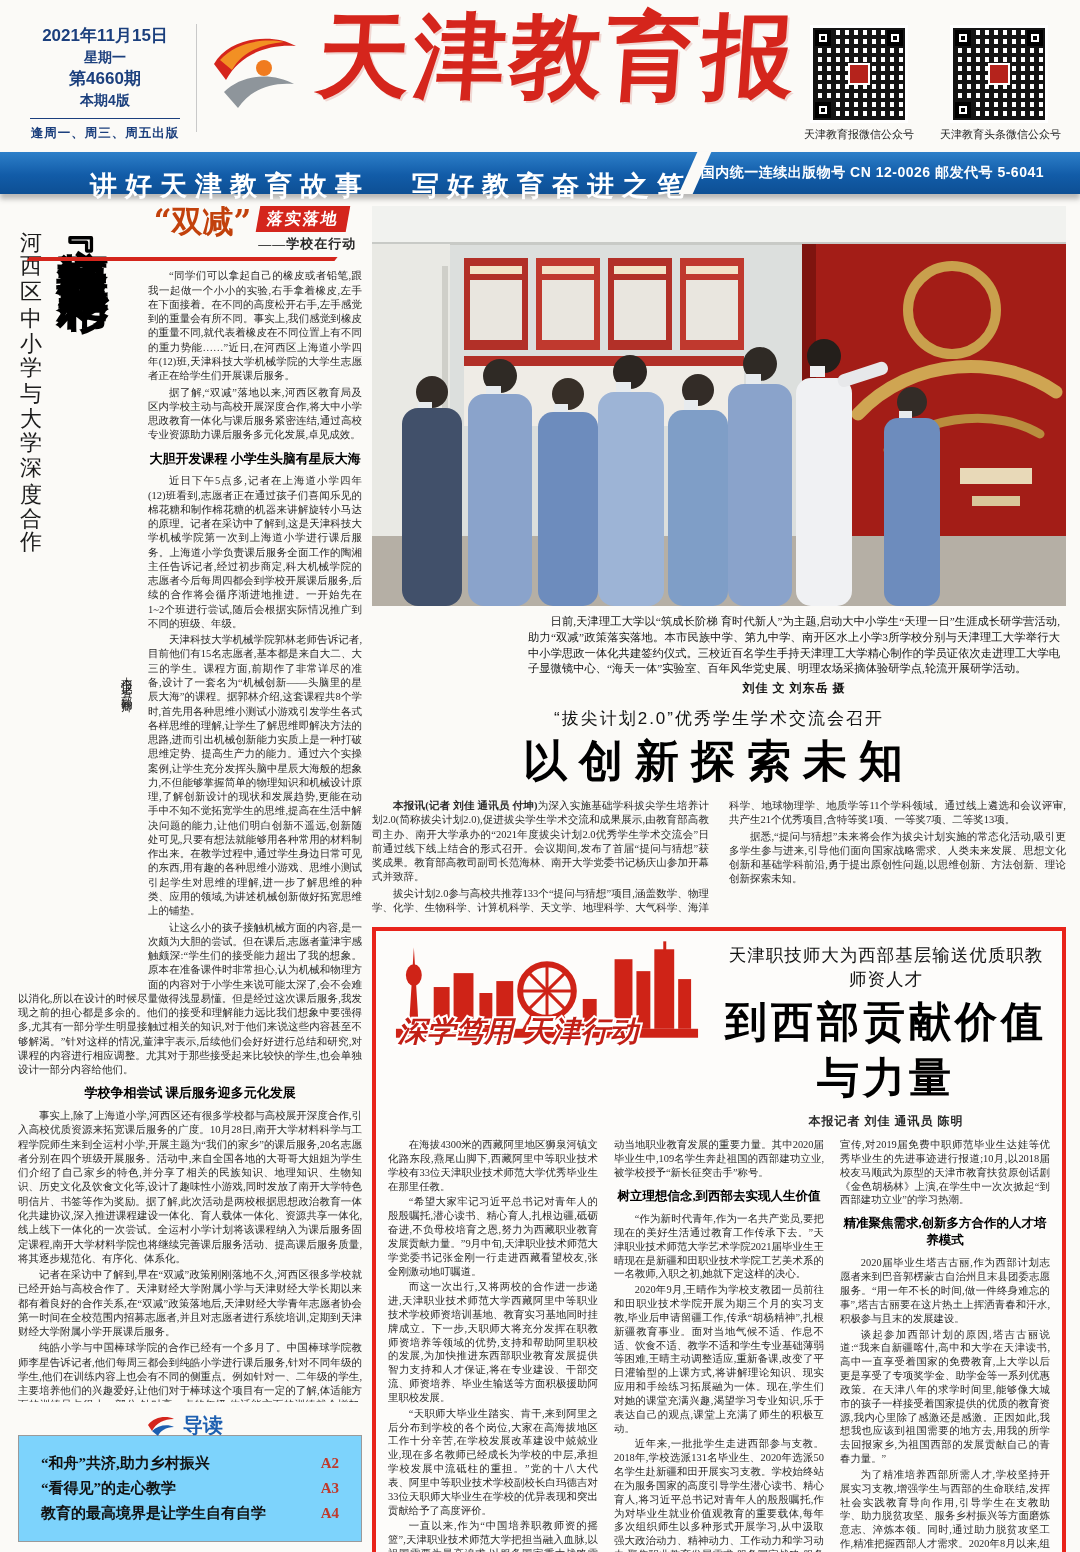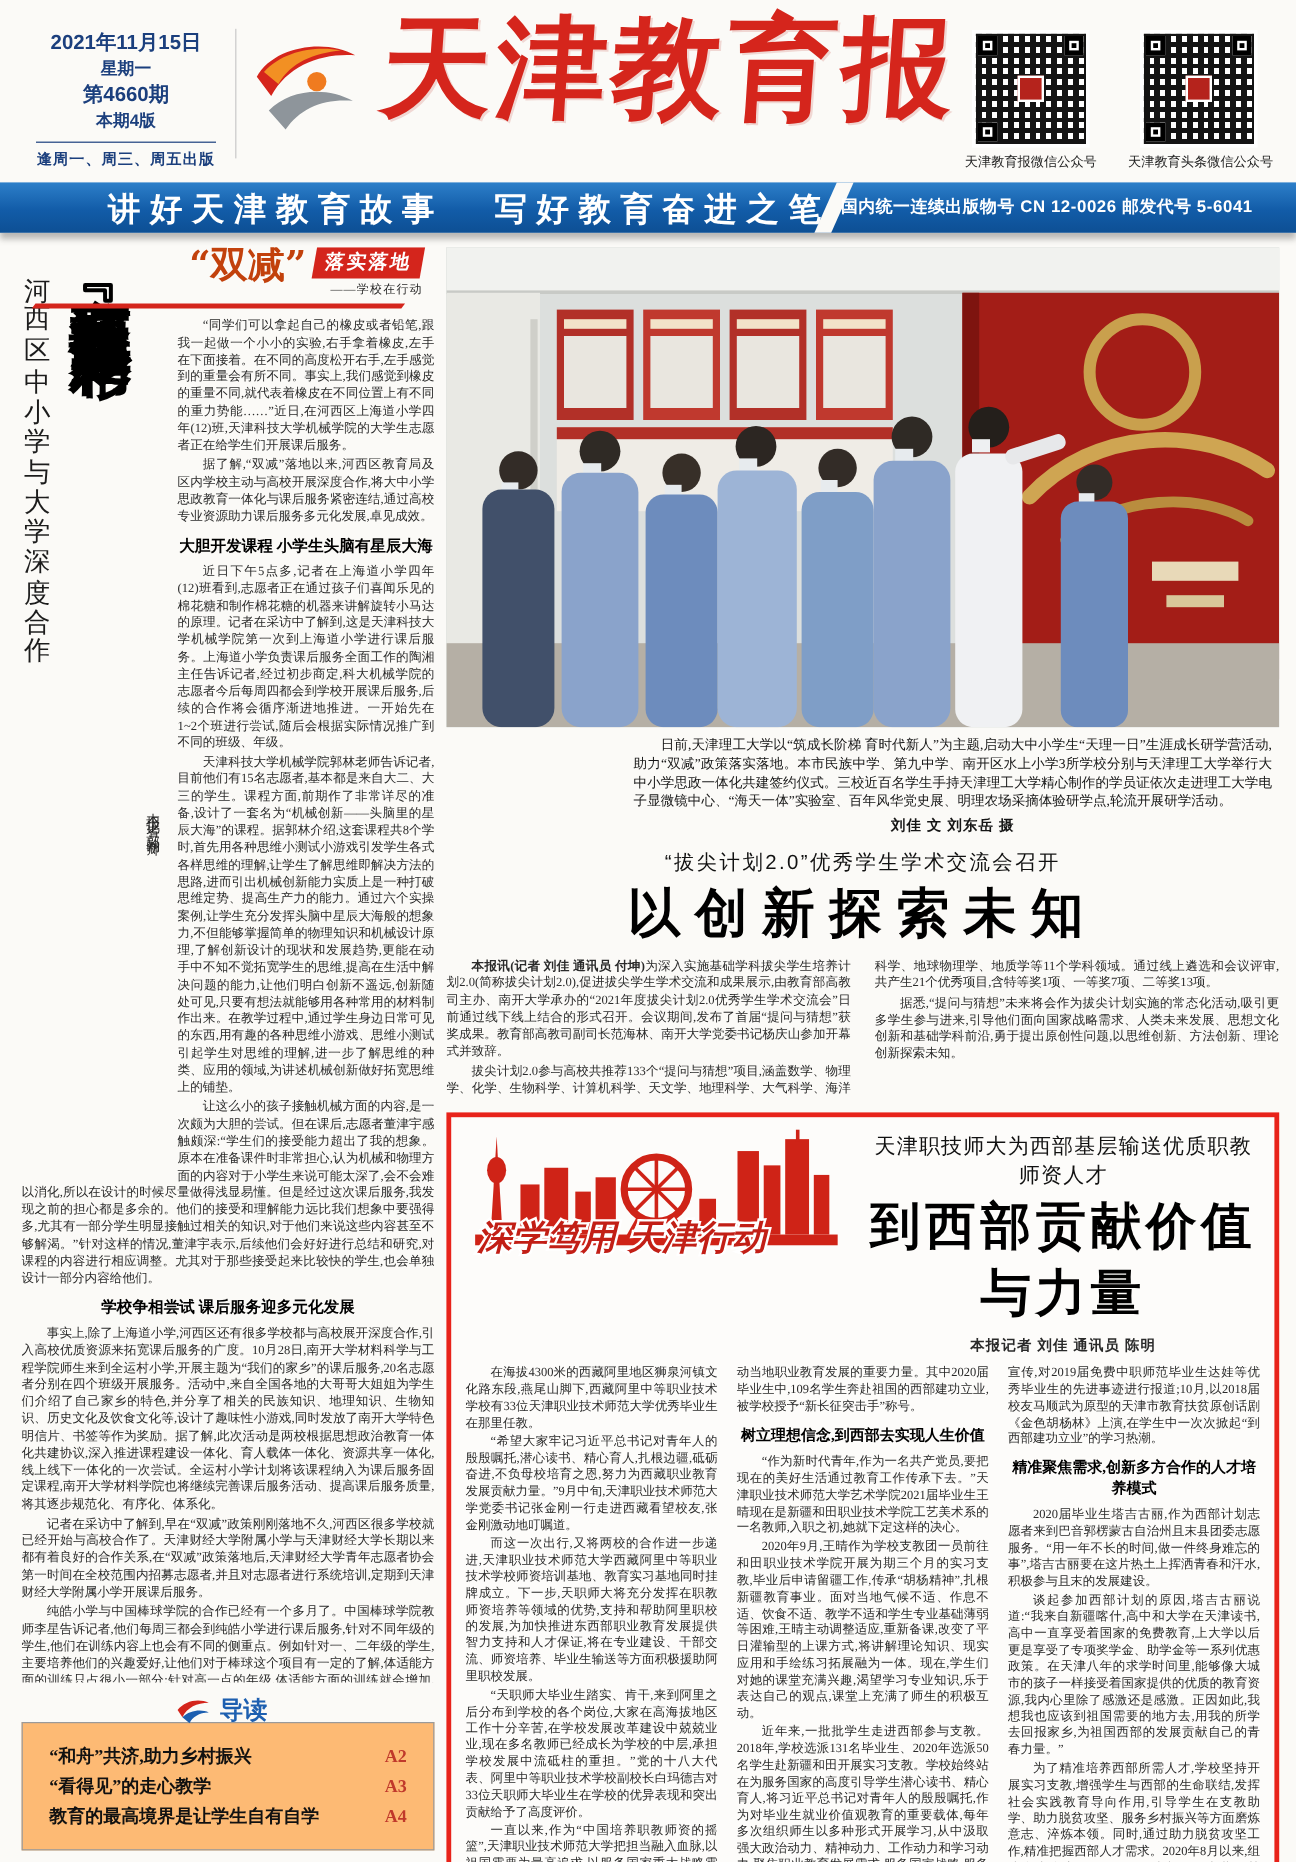--- a/index.html
+++ b/index.html
@@ -25,49 +25,49 @@
       repeating-linear-gradient(0deg,#141414 0 4px,#fff 4px 9px);outline:3px solid #fff;}
   .qr .f{position:absolute;width:16px;height:16px;border:4px solid #000;background:#fff;box-sizing:border-box;}
   .qr .f::after{content:"";position:absolute;left:2px;top:2px;width:4px;height:4px;background:#000;}
   .qr .f.tl{left:2px;top:2px}.qr .f.tr{right:2px;top:2px}.qr .f.bl{left:2px;bottom:2px}
   .qr .c{position:absolute;left:35px;top:35px;width:22px;height:22px;background:#b5231c;border:2px solid #fff;box-sizing:border-box;}
   .qr-label{font-size:11px;margin-top:7px;color:#222;font-family:Liberation Serif, serif;white-space:nowrap;}
   
   .banner{position:absolute;left:0;top:152px;width:1080px;height:42px;
           background:linear-gradient(180deg,#2d7fc9 0%,#125ca8 55%,#0d4f94 100%);
           box-shadow:0 5px 5px rgba(60,60,60,.35);}
-  .slogan{position:absolute;left:90px;top:4px;color:#fff;font-weight:900;font-size:27px;
+  .slogan{position:absolute;left:90px;top:16px;color:#fff;font-weight:900;font-size:27px;
           letter-spacing:8px;font-family:"Liberation Sans",sans-serif;white-space:nowrap;}
   .slogan .gap{display:inline-block;width:42px;}
   .notch{position:absolute;left:688px;top:0;width:14px;height:42px;background:#fbfaf7;transform:skewX(-24deg);}
   .issn{position:absolute;right:36px;top:12px;color:#fff;font-size:14px;font-weight:bold;
         font-family:"Liberation Sans",sans-serif;letter-spacing:.5px;white-space:nowrap;}
   
   .leftcol{position:absolute;left:18px;top:206px;width:344px;}
   .left-article{height:1196px;overflow:hidden;font-size:10.5px;line-height:1.36;text-align:justify;}
   .va{float:left;width:120px;height:772px;position:relative;margin-right:10px;}
   .va-kicker{position:absolute;left:-2px;top:8px;writing-mode:vertical-rl;font-size:22px;
              letter-spacing:25px;color:#1c1c1c;}
   .va-title{position:absolute;left:36px;top:0;writing-mode:vertical-rl;font-size:52px;line-height:1.12;
             font-weight:900;color:#000;font-family:"DejaVu Serif",serif;letter-spacing:3px;}
   .va-byline{position:absolute;left:100px;top:462px;writing-mode:vertical-rl;font-size:11.5px;
              letter-spacing:3px;color:#222;}
   .sjj-wrap{margin:0 0 8px;}
   .sjj{display:flex;justify-content:center;align-items:flex-start;gap:7px;}
   .sjj-big{font-size:31px;font-weight:900;color:#c2410c;font-family:"DejaVu Serif",serif;line-height:1;}
   .sjj-tag{display:inline-block;background:#d4251c;color:#fff;font-weight:800;font-size:16px;
            padding:2px 9px;transform:skewX(-10deg);font-family:"Liberation Sans",sans-serif;letter-spacing:2px;}
-  .sjj-sub{font-size:10px;font-weight:400;margin-top:3px;letter-spacing:1px;text-align:right;}
+  .sjj-sub{font-size:13px;font-weight:700;margin-top:3px;letter-spacing:1px;text-align:right;}
   .sjj-bar{height:4px;background:#d4251c;margin:5px 26px 0 10px;transform:skewX(-38deg);}
   .t-p{margin:0 0 2px;text-indent:2em;}
   .t-h{font-weight:900;text-align:center;font-size:13px;margin:7px 0;text-indent:0;color:#000;}
   
   .daodu-title{display:flex;align-items:center;gap:7px;margin:10px 0 0 128px;color:#1d5fb0;
                font-weight:900;font-size:20px;font-family:"Liberation Sans",sans-serif;position:relative;z-index:2;}
-  .daodu-box{border:1px solid #9a9a9a;padding:12px 22px 12px;margin-top:-4px;background:#fdba74;}
+  .daodu-box{border:1px solid #9a9a9a;padding:12px 22px 12px;margin-top:-4px;background:#7dd3fc;}
   .dd-row{display:flex;justify-content:space-between;align-items:baseline;margin:6px 0;}
   .dd-t{font-weight:900;font-size:15px;color:#111;}
   .dd-p{color:#c0392b;font-weight:bold;font-size:15px;font-family:"Liberation Serif",serif;}
   
   .rightcol{position:absolute;left:372px;top:206px;width:694px;}
   .photo{width:694px;height:400px;display:block;background:#d8dbd9;}
   .caption{margin:8px 0 0 156px;width:532px;font-size:11.3px;line-height:1.4;color:#151515;text-align:justify;}
   .cap-text{text-indent:2em;}
   .credit{text-align:center;font-weight:bold;margin-top:3px;font-size:12px;letter-spacing:1px;}
   .mid-article{margin-top:10px;}

